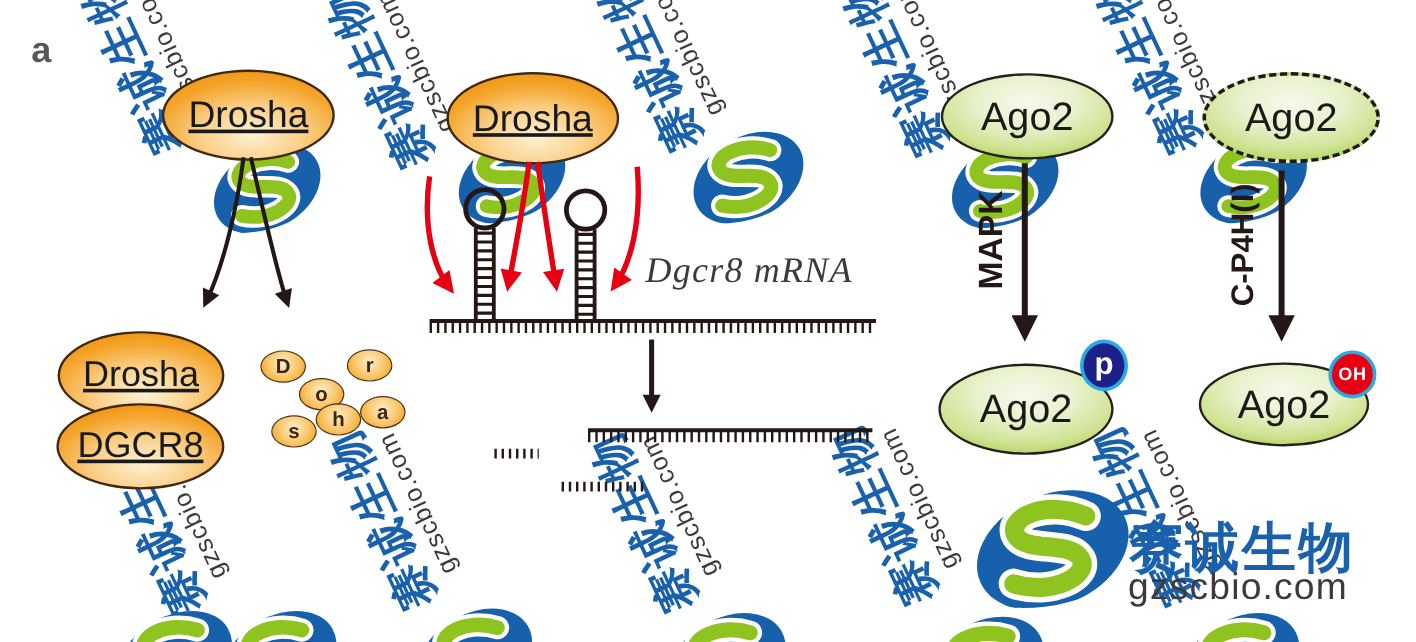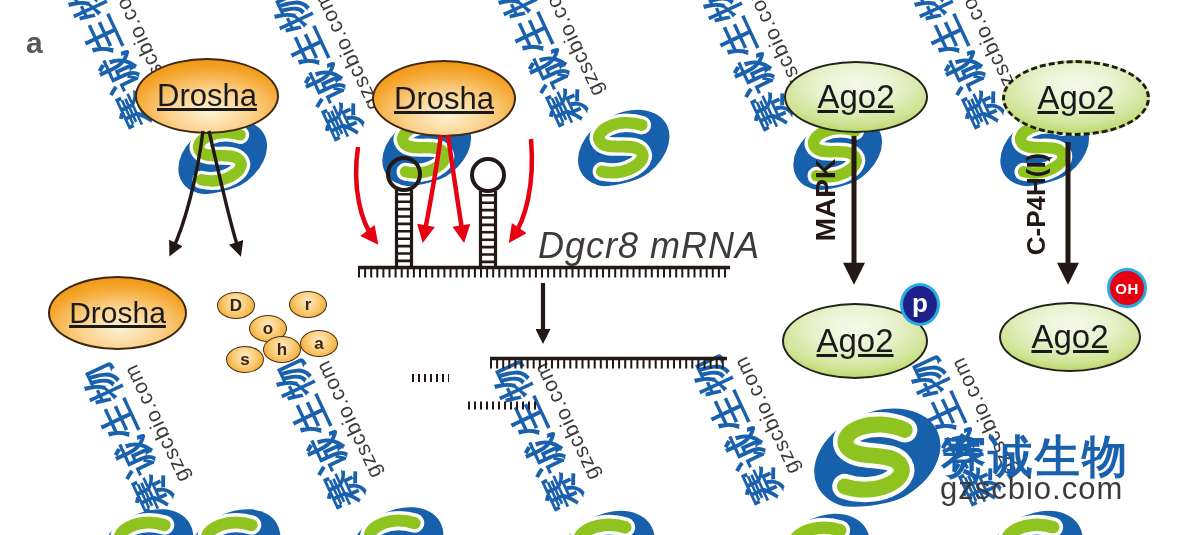--- a/index.html
+++ b/index.html
@@ -16,39 +16,39 @@
 
   .logo-layer,.stroke-layer{position:absolute;left:0;top:0;z-index:2;pointer-events:none;}
   .stroke-layer{z-index:4;}
 
   
   .ell{position:absolute;z-index:3;border-radius:50%;display:flex;align-items:center;
        justify-content:center;color:#1a1a1a;}
   .orange{background:radial-gradient(90% 95% at 52% 72%, #fdf2d4 0%, #fbd089 34%, #f4a62e 62%, #ee8a00 90%);
           border:2px solid #40270e;text-decoration:underline;}
   .green{background:radial-gradient(95% 100% at 50% 32%, #f6faeb 0%, #e9f2cf 30%, #cfe393 58%, #9aca30 84%, #8fc31f 96%);
-         border:2px solid #23211a;text-decoration:underline;}
+         border:2px solid #23211a;}
   .green.dashed{border:3px dashed #1d1b14;}
 
   .bubble{position:absolute;z-index:3;width:36px;height:25px;border-radius:50%;
           background:radial-gradient(circle at 50% 38%, #fdedc9 0%, #f9c566 55%, #f0950a 100%);
           border:1.5px solid #4a3115;display:flex;align-items:center;justify-content:center;
           font-size:17px;font-weight:600;color:#3b2616;}
 
   
   .badge{position:absolute;z-index:5;width:34px;height:34px;border-radius:50%;
          border:3.5px solid #29abe2;display:flex;align-items:center;justify-content:center;
          color:#fff;font-weight:bold;}
   .badge-p{background:#1d2088;font-size:26px;padding-bottom:3px;}
   .badge-oh{background:#e60012;font-size:15px;letter-spacing:0.5px;}
 
   
   .lbl{position:absolute;z-index:3;white-space:nowrap;}
   .panel-label{left:26px;top:26px;font-size:30px;font-weight:bold;color:#595757;}
-  .mrna-label{left:538px;top:225px;font-size:36px;font-style:italic;color:#3e3a39;letter-spacing:1px;}
+  .mrna-label{left:538px;top:209px;font-size:30px;font-style:italic;color:#3e3a39;letter-spacing:1px;font-family:Liberation Serif, serif;}
   .vlabel{position:absolute;z-index:3;white-space:nowrap;font-size:28px;font-weight:600;
           color:#231815;transform:translate(-50%,-50%) rotate(-90deg);}
   .brand-cn{left:941px;top:427px;font-size:45px;font-weight:bold;color:#1961ac;letter-spacing:2px;}
   .brand-site{left:940px;top:471px;font-size:31px;color:#3e3a39;letter-spacing:1px;}
 </style>
 </head>
 <body>
 
 <div class="canvas">
 
@@ -114,20 +114,21 @@
     <use href="#logomark" transform="translate(605,555) rotate(-14) scale(1.05)"></use>
     <use href="#logomark" transform="translate(820,558) rotate(-14) scale(1.05)"></use>
     <use href="#logomark" transform="translate(1033,555) rotate(-14) scale(1.05)"></use>
   </svg>
 
   <div class="lbl panel-label">a</div>
 
   <div class="ell orange" style="left:135px;top:58px;width:140px;height:72px;font-size:31px">Drosha</div>
   <div class="ell orange" style="left:372px;top:60px;width:140px;height:73px;font-size:31px">Drosha</div>
   <div class="ell orange" style="left:48px;top:276px;width:135px;height:70px;font-size:30px">Drosha</div>
+  <div class="ell orange" style="left:47px;top:336px;width:136px;height:68px;font-size:30px">DGCR8</div>
 
   <div class="ell green" style="left:784px;top:61px;width:140px;height:68px;font-size:33px">Ago2</div>
   <div class="ell green dashed" style="left:1002px;top:60px;width:142px;height:70px;font-size:33px">Ago2</div>
   <div class="ell green" style="left:782px;top:303px;width:142px;height:72px;font-size:33px">Ago2</div>
   <div class="ell green" style="left:999px;top:302px;width:138px;height:66px;font-size:33px">Ago2</div>
 
   <div class="bubble" style="left:217px;top:292px">D</div>
   <div class="bubble" style="left:289px;top:291px">r</div>
   <div class="bubble" style="left:249px;top:315px">o</div>
   <div class="bubble" style="left:263px;top:336px">h</div>
@@ -191,15 +192,15 @@
       <line x1="490" y1="364" x2="727" y2="364" stroke="#231815" stroke-width="9" stroke-dasharray="2 4.1"></line>
       <line x1="412" y1="378" x2="449" y2="378" stroke="#231815" stroke-width="8" stroke-dasharray="2 4"></line>
       <line x1="468" y1="405.5" x2="537" y2="405.5" stroke="#231815" stroke-width="8" stroke-dasharray="2 4"></line>
     </g>
 
     <path d="M 854 136 L 854 276" fill="none" stroke="#231815" stroke-width="5" marker-end="url(#mbig)"></path>
     <path d="M 1068 142 L 1068 276" fill="none" stroke="#231815" stroke-width="5" marker-end="url(#mbig)"></path>
   </svg>
 
   <div class="badge badge-p" style="left:900px;top:283px">p</div>
-  <div class="badge badge-oh" style="left:1107px;top:268px">OH</div>
+  <div class="badge badge-oh" style="left:1107px;top:292px">OH</div>
 
 </div>
 
 </body></html>

